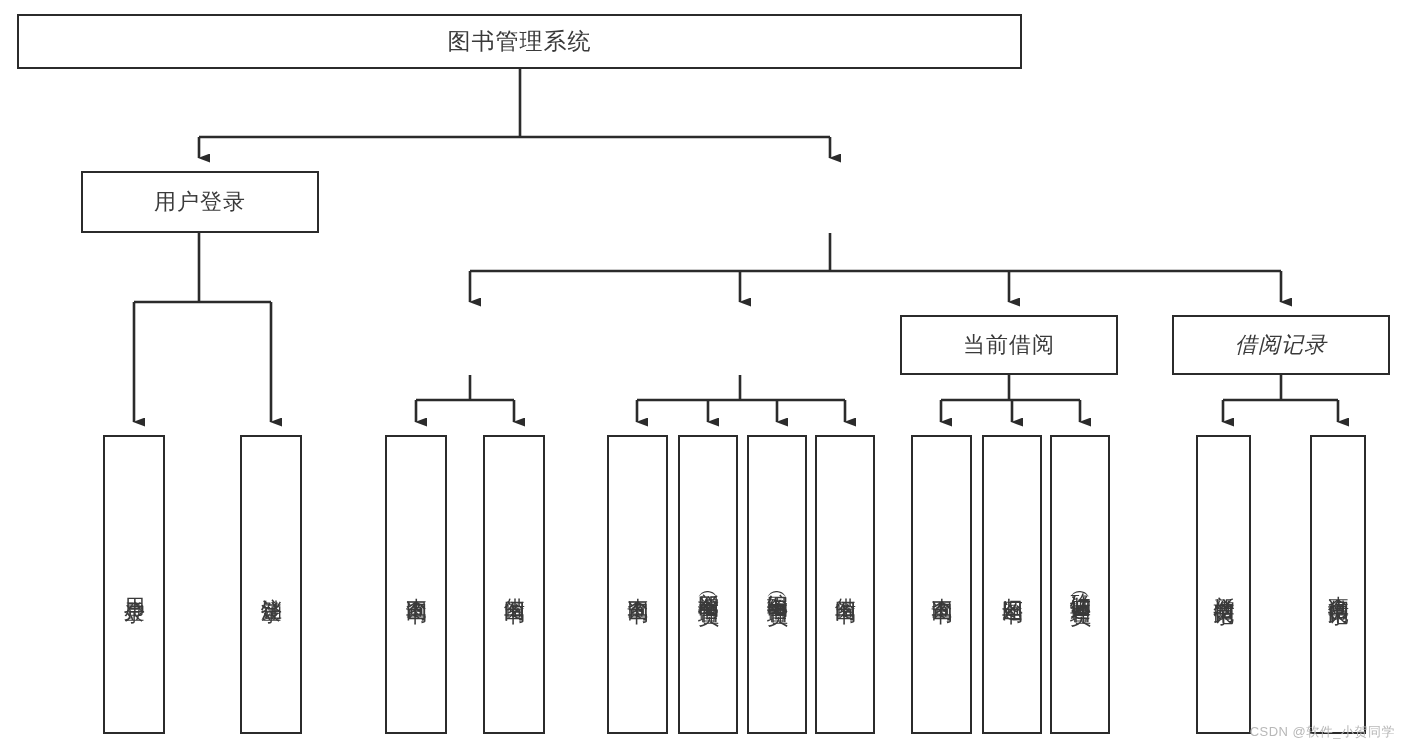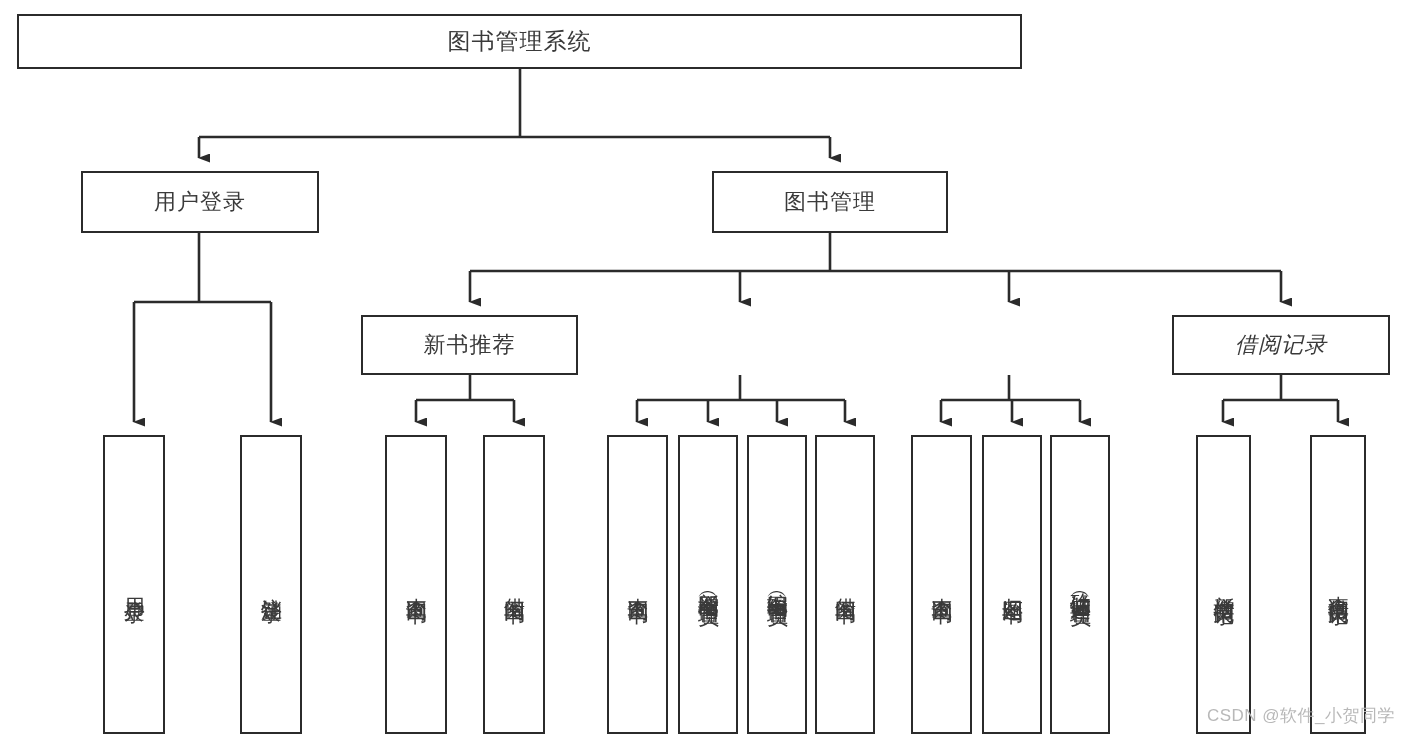--- a/index.html
+++ b/index.html
@@ -56,22 +56,22 @@
   .node .label {
     display: block;
     white-space: nowrap;
   }
   #root-node {
     font-size: 23px;
   }
   .watermark {
     position: absolute;
     right: 10px;
-    bottom: 20px;
-    font-size: 17px;
+    bottom: 6px;
+    font-size: 13px;
     color: #b8b8b8;
     letter-spacing: 0.5px;
     white-space: nowrap;
   }
 </style>
 </head>
 <body>
 
 <div id="canvas">
 
@@ -125,26 +125,23 @@
     </g>
   </svg>
 
   <div class="node horiz" id="root-node" style="left:17px; top:14px; width:1005px; height:55px;">
     <span class="label">图书管理系统</span>
   </div>
 
   <div class="node horiz" style="left:81px; top:171px; width:238px; height:62px;">
     <span class="label">用户登录</span>
   </div>
-  <div class="node horiz" style="left:712px; top:171px; width:236px; height:62px;">
-    <span class="label">图书管理</span>
-  </div>
 
-  <div class="node horiz" style="left:361px; top:315px; width:217px; height:60px;">
-    <span class="label">新书推荐</span>
+  <div class="node horiz" style="left:900px; top:315px; width:218px; height:60px;">
+    <span class="label">当前借阅</span>
   </div>
   <div class="node horiz" style="left:1172px; top:315px; width:218px; height:60px;font-style:italic;">
     <span class="label">借阅记录</span>
   </div>
 
   <div class="node vert" style="left:103px; top:435px; width:62px; height:299px;">
     <span class="label">用户登录</span>
   </div>
   <div class="node vert" style="left:240px; top:435px; width:62px; height:299px;">
     <span class="label">注销登录</span>

